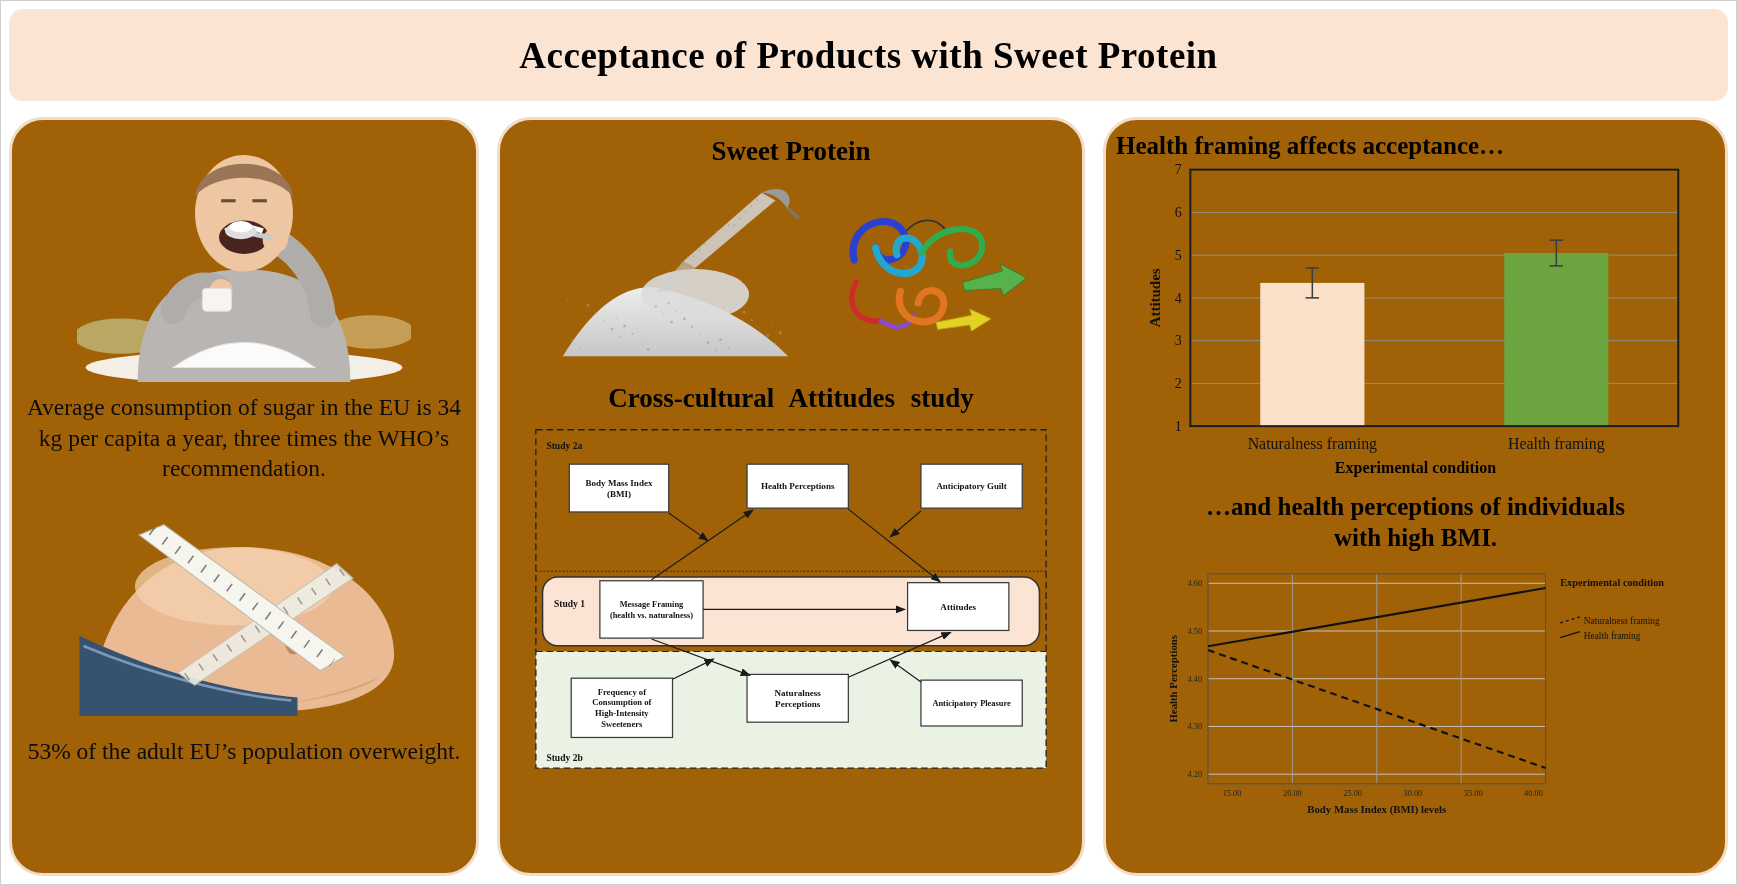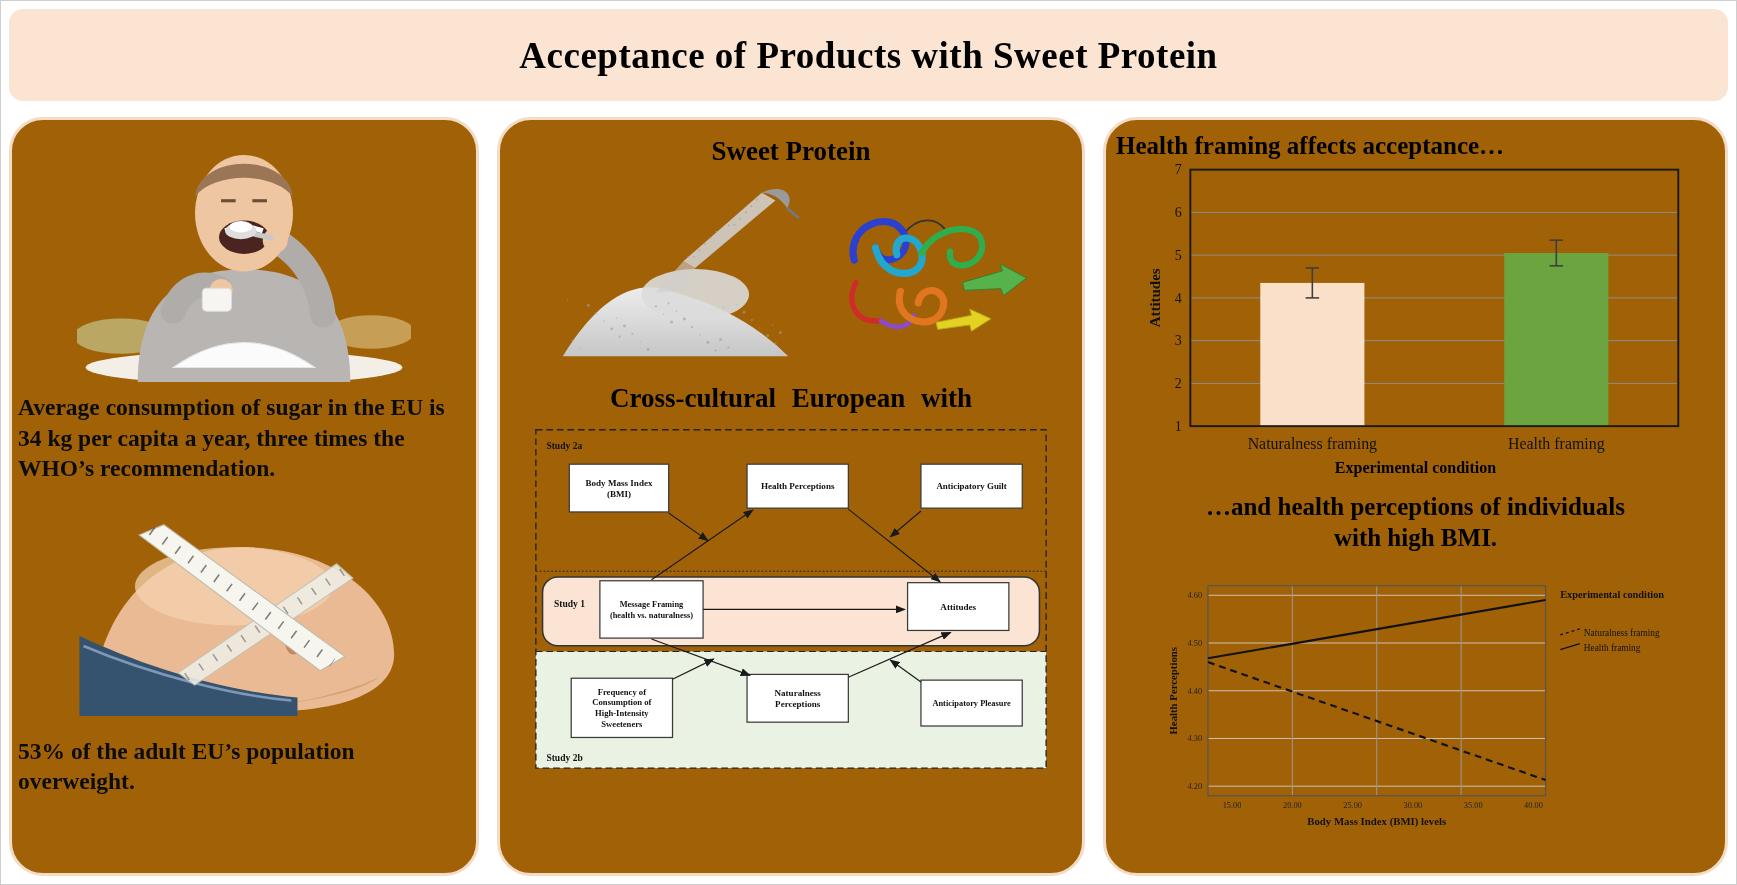--- a/index.html
+++ b/index.html
@@ -8,29 +8,29 @@
         border:1px solid #cfcfcf;box-sizing:border-box;}
   .header{position:absolute;left:8px;top:8px;right:8px;height:92px;border-radius:14px;
           display:flex;align-items:center;justify-content:center;}
   .header h1{margin:0;font-size:37px;font-weight:bold;color:#000;letter-spacing:.5px;}
   .panels{position:absolute;left:8px;right:8px;top:116px;bottom:8px;display:flex;gap:18px;}
   .panel{background:#a16207;border:3px solid #f3dcc5;border-radius:34px;box-sizing:border-box;
          display:flex;flex-direction:column;align-items:center;position:relative;}
   .panel.left{width:470px;padding:12px 8px;}
   .panel.middle{width:588px;padding:8px 12px;}
   .panel.right{flex:1;padding:10px 0;align-items:stretch;}
-  .stat-text{font-weight:bold;font-size:23.5px;text-align:left;line-height:1.3;
+  .stat-text{font-weight:normal;font-size:23.5px;text-align:center;line-height:1.3;
              color:#0c0c0c;width:452px;margin:10px 0 0 0;}
   .stat-text.second{margin-top:20px;}
   .mid-title{font-size:27px;font-weight:bold;margin:8px 0 2px 0;color:#000;}
   .mid-sub{font-size:27px;font-weight:bold;word-spacing:9px;margin:12px 0 0 0;color:#000;}
   .images-row{display:flex;align-items:center;gap:26px;margin-top:6px;}
   .diagram-svg{margin-top:8px;}
   .rp-heading{font-size:25px;font-weight:bold;margin:2px 0 0 10px;color:#000;}
-  .rp-heading2{font-size:25px;font-weight:bold;text-align:center;margin:14px auto 12px auto;
+  .rp-heading2{font-size:25px;font-weight:bold;text-align:center;margin:14px auto 0 auto;
                width:440px;line-height:1.25;color:#000;}
   .chart-xlabel{font-size:16px;font-weight:bold;text-align:center;margin-top:2px;color:#000;}
   svg{display:block;}
   svg text{font-family:"Liberation Serif","DejaVu Serif",serif;}
   .center-self{align-self:center;}
 </style>
 </head>
 <body>
 
 <div class="page">
@@ -157,21 +157,21 @@
           <path d="M58,138 C75,150 90,146 95,132" stroke="#8a4ad1" stroke-width="5" fill="none" stroke-linecap="round"></path>
           <path d="M28,70 C18,30 70,12 84,40 C96,64 58,84 52,56" stroke="#2b3fd1" stroke-width="8" fill="none" stroke-linecap="round"></path>
           <path d="M52,56 C60,95 110,92 104,62 C99,38 70,40 76,64" stroke="#22a7cf" stroke-width="8" fill="none" stroke-linecap="round"></path>
           <path d="M104,62 C120,30 170,26 172,52 C174,78 132,86 136,60" stroke="#2fae4e" stroke-width="7" fill="none" stroke-linecap="round"></path>
           <path d="M80,105 C70,140 120,152 128,124 C134,102 104,96 100,118" stroke="#e0761f" stroke-width="8" fill="none" stroke-linecap="round"></path>
           <polygon points="150,95 195,82 192,74 222,90 196,110 193,102 152,104" fill="#56b24a" stroke="#2e7d32" stroke-width="1"></polygon>
           <polygon points="120,140 160,132 158,125 182,136 160,150 158,143 122,148" fill="#e3d222" stroke="#b3a512" stroke-width="1"></polygon>
         </svg>
       </div>
 
-      <h2 class="mid-sub">Cross-cultural European with</h2>
+      <h2 class="mid-sub">Cross-cultural Attitudes study</h2>
 
       <svg id="diagram" class="diagram-svg" width="516" height="350" viewBox="0 0 540 366">
           <defs>
             <marker id="arr" markerWidth="9" markerHeight="7" refX="8" refY="3.5" orient="auto">
               <path d="M0,0 L9,3.5 L0,7 Z" fill="#1a1a1a"></path>
             </marker>
           </defs>
           <rect x="3" y="240" width="534" height="122" fill="#eaf2e3"></rect>
           <rect x="3" y="8" width="534" height="354" fill="none" stroke="#222" stroke-width="1.4" stroke-dasharray="7 4"></rect>
           <line x1="3" y1="156" x2="537" y2="156" stroke="#222" stroke-width="1" stroke-dasharray="2 2"></line>

